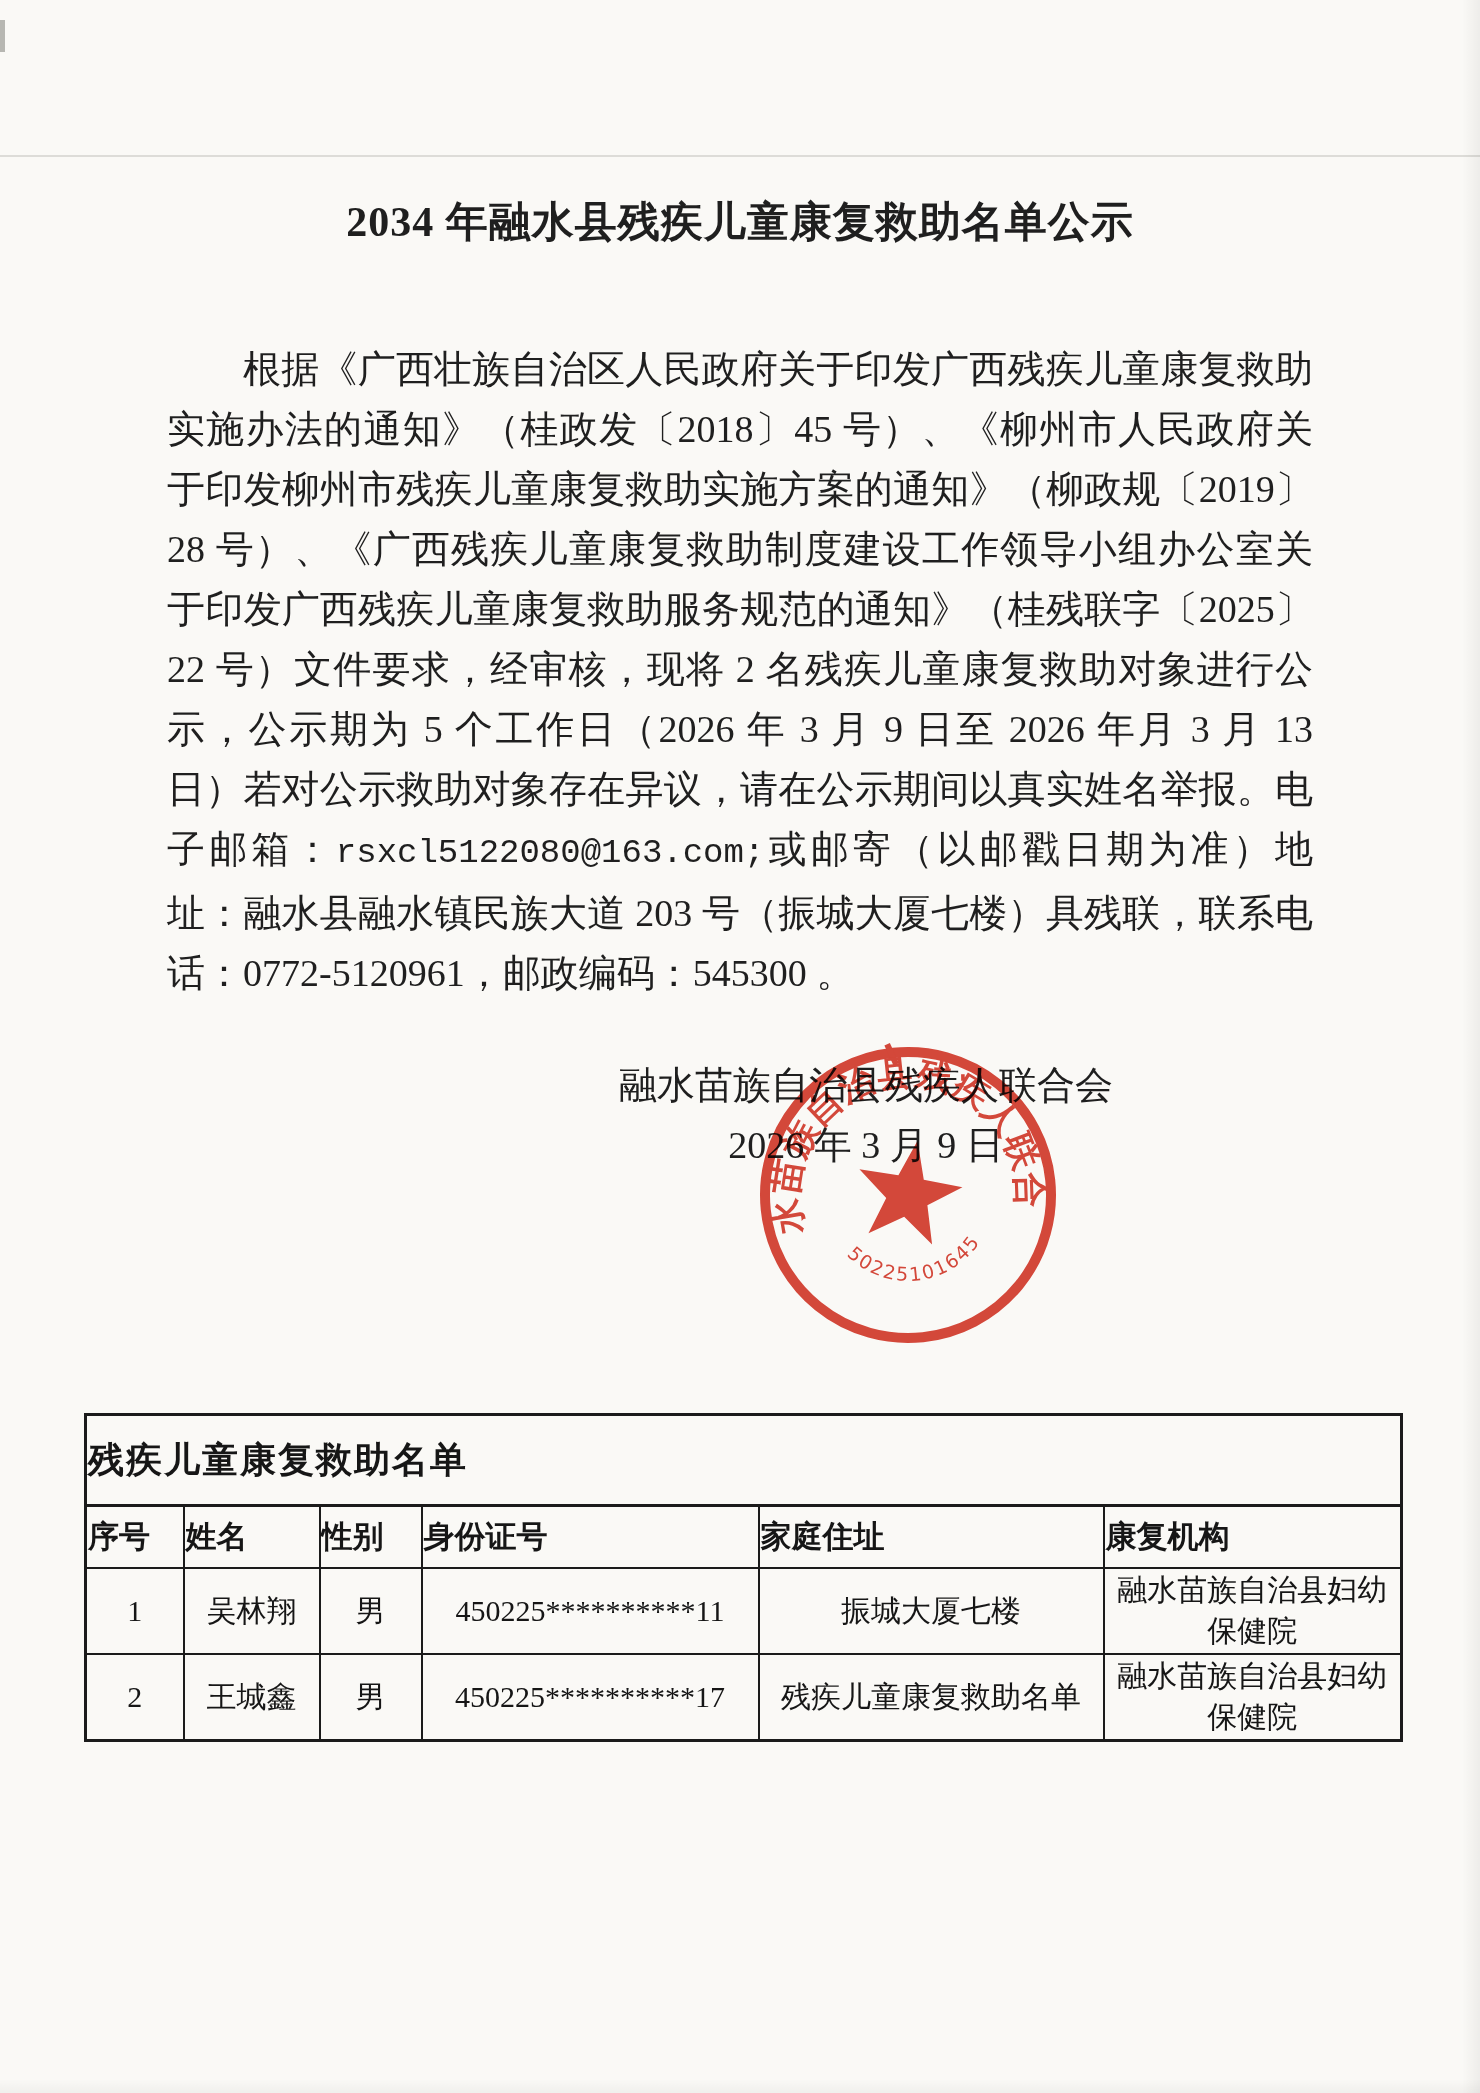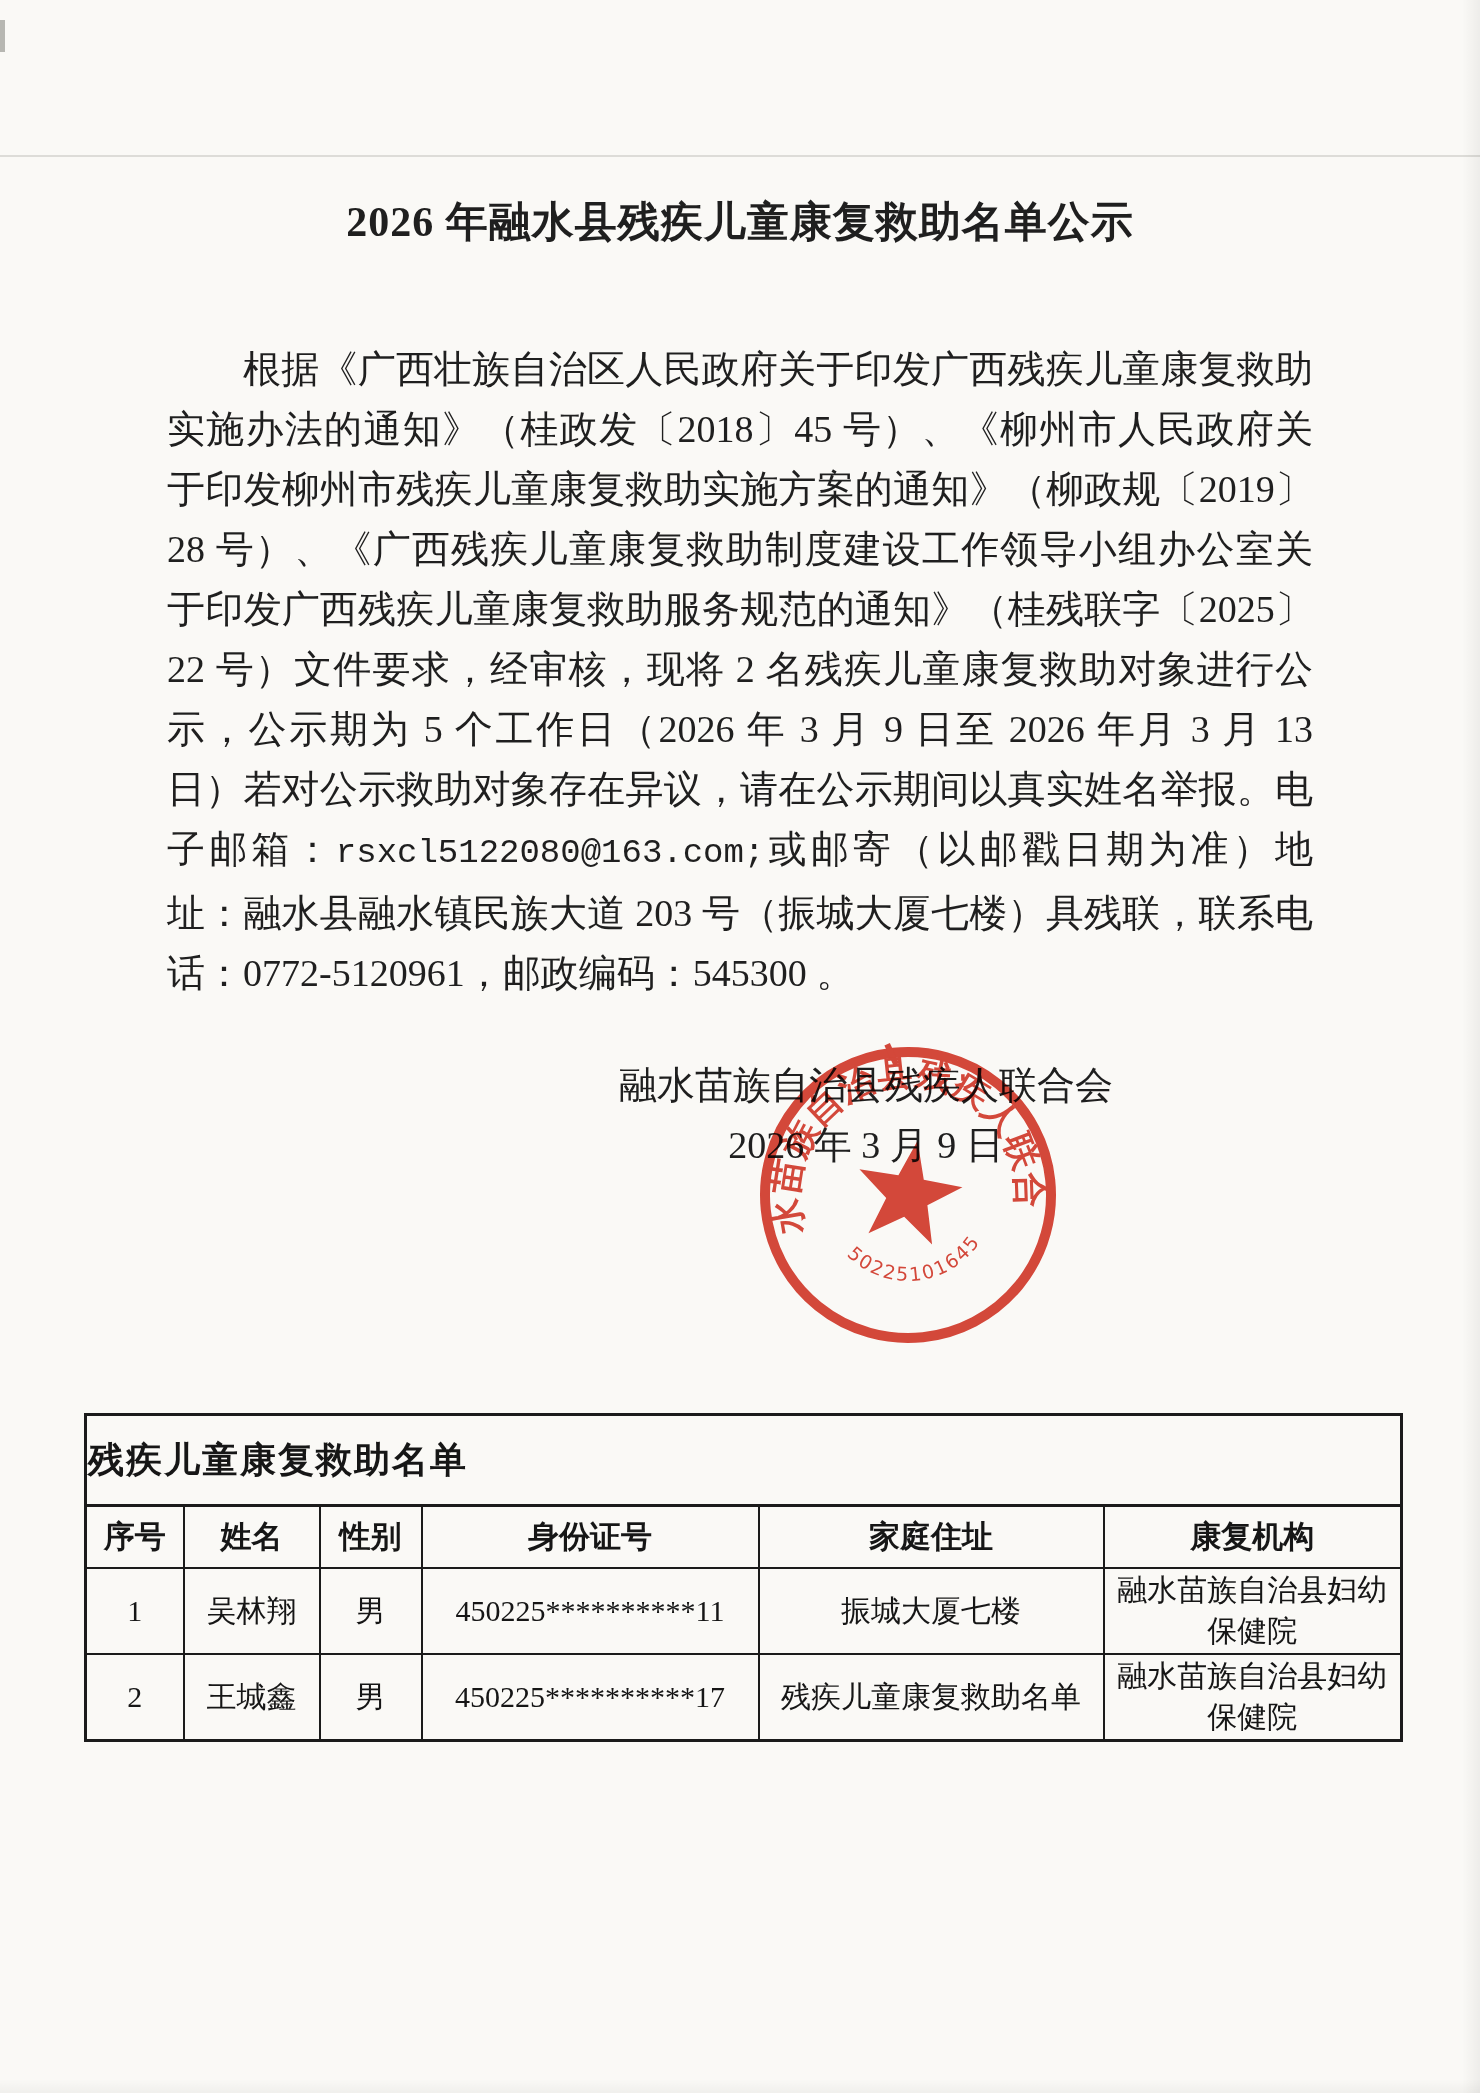--- a/index.html
+++ b/index.html
@@ -106,40 +106,40 @@
     text-align: left;
     font-size: 36px;
     font-weight: bold;
     letter-spacing: 2px;
     border-bottom-width: 3px;
   }
   .roster th {
     height: 58px;
     font-size: 31px;
     font-weight: bold;
-    text-align: center;
+    text-align: left;
   }
   .roster td.data-cell {
     height: 82px;
     text-align: center;
   }
 </style>
 </head>
 <body>
 
 <div class="page">
 
   <div class="scan-line-top"></div>
   <div class="scan-nick"></div>
   <div class="scan-edge-right"></div>
   <div class="scan-edge-bottom"></div>
 
   <div class="content">
 
-    <div class="doc-title">2026 年融水县残疾儿童康复救助名单公示</div>
+    <div class="doc-title">2034 年融水县残疾儿童康复救助名单公示</div>
 
     <div class="doc-body">
       <p><span>根据《广西壮族自治区人民政府关于印发广西残疾儿童康复救助实施办法的通知》（桂政发〔2018〕45 号）、《柳州市人民政府关于印发柳州市残疾儿童康复救助实施方案的通知》（柳政规〔2019〕28 号）、《广西残疾儿童康复救助制度建设工作领导小组办公室关于印发广西残疾儿童康复救助服务规范的通知》（桂残联字〔2025〕22 号）文件要求，经审核，现将 2 名残疾儿童康复救助对象进行公示，公示期为 5 个工作日（2026 年 3 月 9 日至 2026 年月 3 月 13 日）若对公示救助对象存在异议，请在公示期间以真实姓名举报。电子邮箱：</span><span class="email">rsxcl5122080@163.com;</span><span>或邮寄（以邮戳日期为准）地址：融水县融水镇民族大道 203 号（振城大厦七楼）具残联，联系电话：0772-5120961，邮政编码：545300 。</span></p>
     </div>
 
     <div class="signature">
       <div class="sig-inner">
         <div>融水苗族自治县残疾人联合会</div>
         <div>2026 年 3 月 9 日</div>
       </div>

